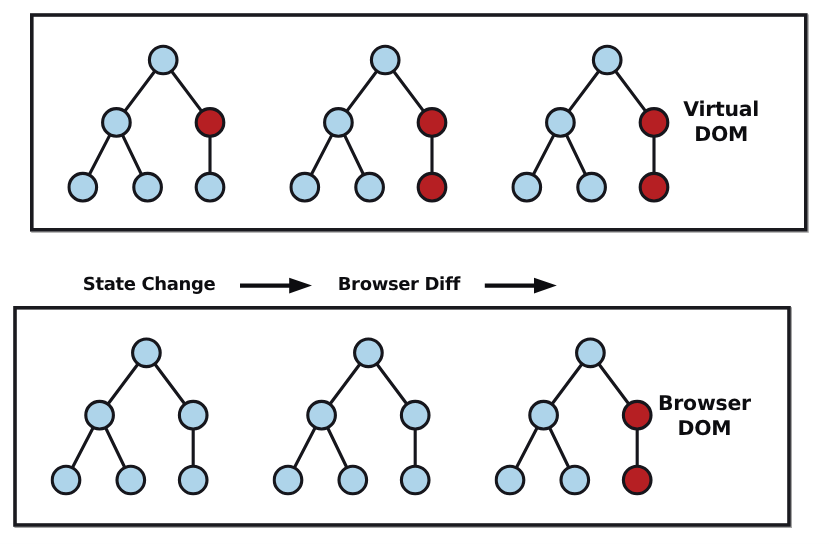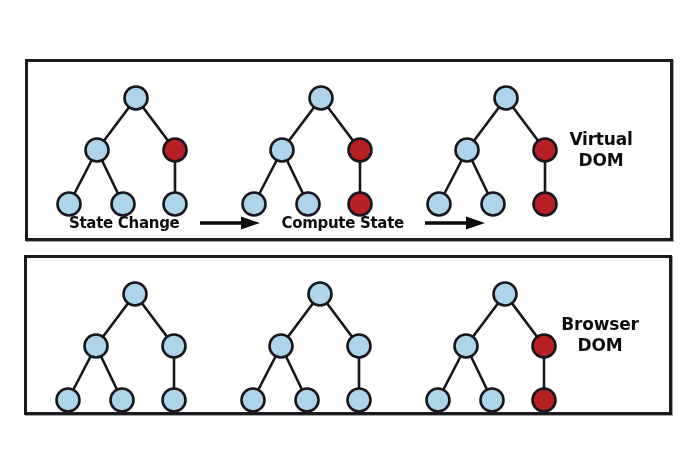--- a/index.html
+++ b/index.html
@@ -28,27 +28,26 @@
     background: #ffffff;
     border: 3px solid #1a1a1f;
     box-sizing: border-box;
     box-shadow: 1px 1px 0 rgba(0,0,0,0.35);
   }
   #panel-virtual {
     left: 25px;
     top: 11px;
     width: 648px;
     height: 182px;
-    margin-top: 48px;
   }
   #panel-browser {
-    left: 24px;
+    left: 11px;
     top: 255px;
     width: 648px;
-    height: 160px;
+    height: 184px;
   }
   .panel-label {
     position: absolute;
     right: 14px;
     top: 50%;
     transform: translateY(-50%);
     width: 110px;
     text-align: center;
     font-family: "DejaVu Sans", sans-serif;
     font-weight: 700;
@@ -62,21 +61,21 @@
     position: absolute;
     display: block;
   }
   #flow-row {
     position: absolute;
     left: 25px;
     top: 200px;
     width: 648px;
     height: 46px;
     display: flex;
-    align-items: center;
+    align-items: flex-end;
     justify-content: flex-start;
     padding-left: 44px;
     box-sizing: border-box;
   }
   .flow-label {
     font-family: "DejaVu Sans", sans-serif;
     font-weight: 700;
     font-size: 15px;
     color: #0d0d10;
     letter-spacing: -0.3px;
@@ -149,21 +148,21 @@
   </div>
 
   <div id="flow-row">
     <span class="flow-label">State Change</span>
     <span class="flow-arrow">
       <svg width="62" height="16" viewBox="0 0 62 16" aria-hidden="true">
         <line x1="1" y1="8" x2="44" y2="8" stroke="#0d0d10" stroke-width="3.4"></line>
         <polygon points="42,1.5 61,8 42,14.5" fill="#0d0d10"></polygon>
       </svg>
     </span>
-    <span class="flow-label">Compute State</span>
+    <span class="flow-label">Browser Diff</span>
     <span class="flow-arrow">
       <svg width="62" height="16" viewBox="0 0 62 16" aria-hidden="true">
         <line x1="1" y1="8" x2="44" y2="8" stroke="#0d0d10" stroke-width="3.4"></line>
         <polygon points="42,1.5 61,8 42,14.5" fill="#0d0d10"></polygon>
       </svg>
     </span>
   </div>
 
   <div class="panel" id="panel-browser">
     <div class="tree-host">

